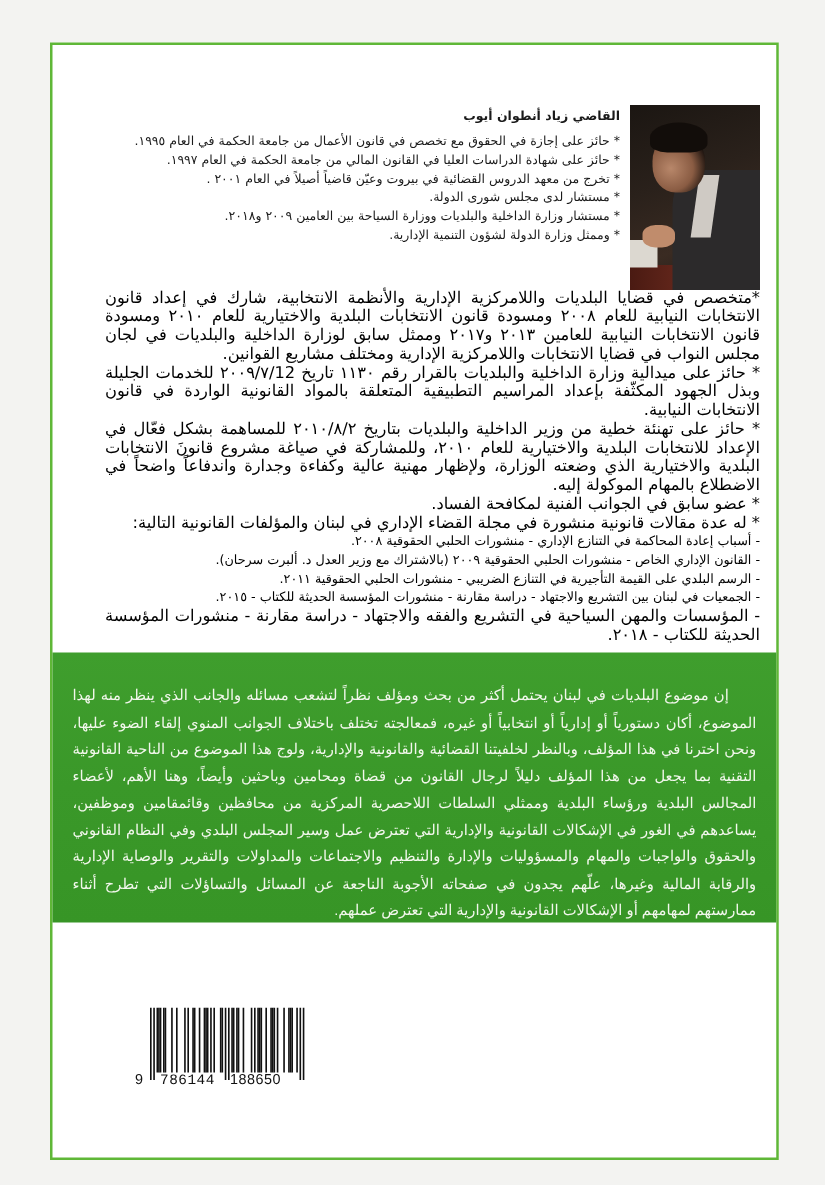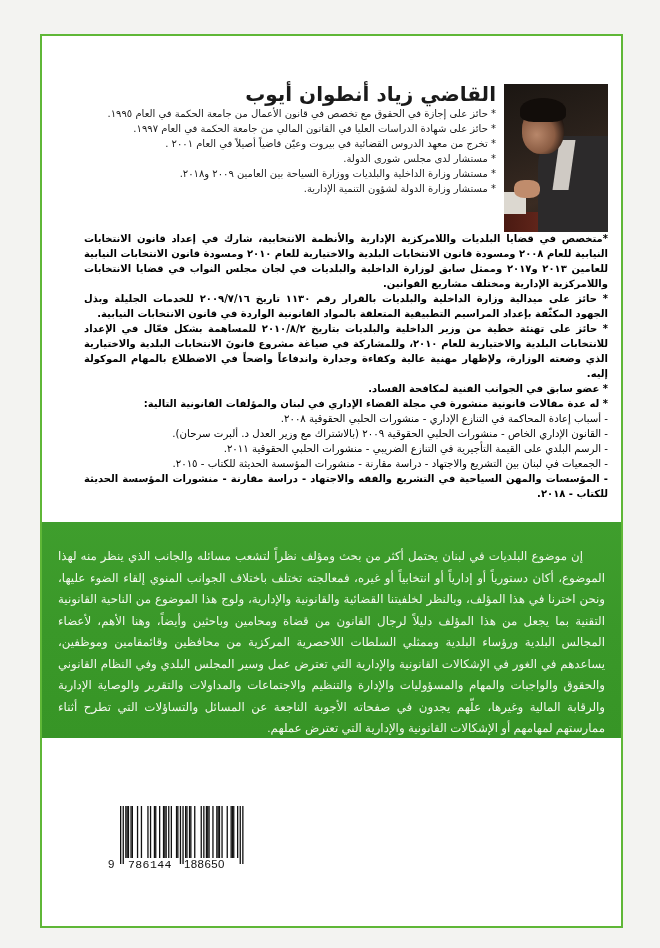--- a/index.html
+++ b/index.html
@@ -52,30 +52,30 @@
   .photo .desk {
     position: absolute; left: 0; top: 128px; width: 104px; height: 20px;
     background: linear-gradient(90deg, #4a1a12, #6b2a1e 50%, #3a1a12);
   }
   .bio-text {
     position: absolute; right: 128px; top: 0; width: 410px;
     color: #1a1a1a;
   }
   .bio-name {
     font-family: "DejaVu Sans", sans-serif;
-    font-weight: bold; font-size: 20px; line-height: 20px;
+    font-weight: bold; font-size: 10px; line-height: 20px;
     margin: 0 0 2px 0; text-align: right;
   }
   .bio-line {
     font-size: 10px; line-height: 15px; margin: 0; text-align: right; white-space: nowrap;
   }
   .bio-wide {
     position: absolute; right: 16px; top: 147px; width: 524px;
   }
-  .para { margin: 0; font-size: 10px; line-height: 15px; text-align: justify; text-align-last: right; font-weight: bold; }
+  .para { margin: 0; font-size: 13px; line-height: 15px; text-align: justify; text-align-last: right; }
   .list-line { margin: 0; font-size: 10.2px; line-height: 15px; text-align: right; }
   .green-band {
     position: absolute; left: 42px; top: 522px; width: 579px; height: 216px;
     background: linear-gradient(180deg, #3f9e2d 0%, #3a9829 50%, #379526 100%);
   }
   .green-text {
     position: absolute; left: 16px; right: 16px; top: 24px;
     direction: rtl; color: #f2f7ec;
     font-family: "Liberation Sans", sans-serif;
     font-size: 11.8px; line-height: 21.5px;
@@ -110,26 +110,26 @@
     <div class="hand"></div>
   </div>
 
   <div class="bio-text">
     <h1 class="bio-name">القاضي زياد أنطوان أيوب</h1>
     <p class="bio-line">* حائز على إجازة في الحقوق مع تخصص في قانون الأعمال من جامعة الحكمة في العام ١٩٩٥.</p>
     <p class="bio-line">* حائز على شهادة الدراسات العليا في القانون المالي من جامعة الحكمة في العام ١٩٩٧.</p>
     <p class="bio-line">* تخرج من معهد الدروس القضائية في بيروت وعيّن قاضياً أصيلاً في العام  ٢٠٠١ .</p>
     <p class="bio-line">* مستشار لدى مجلس شورى الدولة.</p>
     <p class="bio-line">* مستشار وزارة الداخلية والبلديات ووزارة السياحة بين العامين ٢٠٠٩ و٢٠١٨.</p>
-    <p class="bio-line">* مستشار وزارة الدولة لشؤون التنمية الإدارية.</p>
+    <p class="bio-line">* وممثل وزارة الدولة لشؤون التنمية الإدارية.</p>
   </div>
 
   <div class="bio-wide">
     <p class="para">*متخصص في قضايا البلديات واللامركزية الإدارية والأنظمة الانتخابية، شارك في إعداد قانون الانتخابات النيابية للعام ٢٠٠٨ ومسودة قانون الانتخابات البلدية والاختيارية للعام ٢٠١٠ ومسودة قانون الانتخابات النيابية للعامين ٢٠١٣ و٢٠١٧ وممثل سابق لوزارة الداخلية والبلديات في لجان مجلس النواب في قضايا الانتخابات واللامركزية الإدارية ومختلف مشاريع القوانين.</p>
-    <p class="para">* حائز على ميدالية وزارة الداخلية والبلديات بالقرار رقم ١١٣٠ تاريخ ٢٠٠٩/٧/١٦ للخدمات الجليلة وبذل الجهود المكثّفة بإعداد المراسيم التطبيقية المتعلقة بالمواد القانونية الواردة في قانون الانتخابات النيابية.</p>
+    <p class="para">* حائز على ميدالية وزارة الداخلية والبلديات بالقرار رقم ١١٣٠ تاريخ ٢٠٠٩/٧/12 للخدمات الجليلة وبذل الجهود المكثّفة بإعداد المراسيم التطبيقية المتعلقة بالمواد القانونية الواردة في قانون الانتخابات النيابية.</p>
     <p class="para">* حائز على تهنئة خطية من وزير الداخلية والبلديات بتاريخ ٢٠١٠/٨/٢ للمساهمة بشكل فعّال في الإعداد للانتخابات البلدية والاختيارية للعام ٢٠١٠، وللمشاركة في صياغة مشروع قانونَ الانتخابات البلدية والاختيارية الذي وضعته الوزارة، ولإظهار مهنية عالية وكفاءة وجدارة واندفاعاً واضحاً في الاضطلاع بالمهام الموكولة إليه.</p>
     <p class="para">* عضو سابق في الجوانب الفنية لمكافحة الفساد.</p>
     <p class="para">* له عدة مقالات قانونية منشورة في مجلة القضاء الإداري في لبنان والمؤلفات القانونية التالية:</p>
     <p class="list-line">- أسباب إعادة المحاكمة في التنازع الإداري - منشورات الحلبي الحقوقية ٢٠٠٨.</p>
     <p class="list-line">- القانون الإداري الخاص - منشورات الحلبي الحقوقية ٢٠٠٩ (بالاشتراك مع وزير العدل د. ألبرت سرحان).</p>
     <p class="list-line">- الرسم البلدي على القيمة التأجيرية في التنازع الضريبي - منشورات الحلبي الحقوقية ٢٠١١.</p>
     <p class="list-line">- الجمعيات في لبنان بين التشريع والاجتهاد - دراسة مقارنة - منشورات المؤسسة الحديثة للكتاب - ٢٠١٥.</p>
     <p class="para">- المؤسسات والمهن السياحية في التشريع والفقه والاجتهاد - دراسة مقارنة - منشورات المؤسسة الحديثة للكتاب - ٢٠١٨.</p>
   </div>
 </div>

